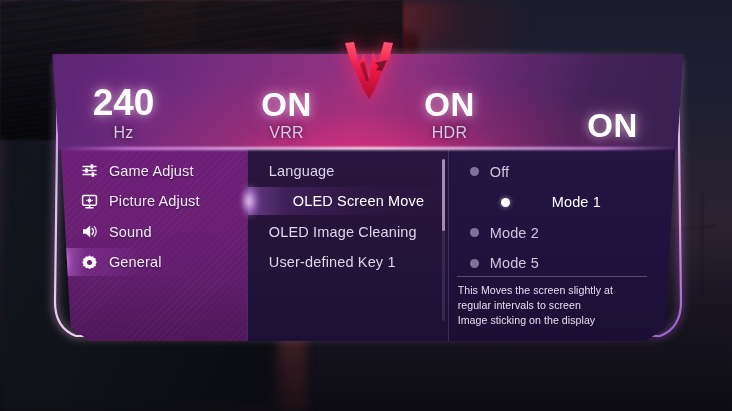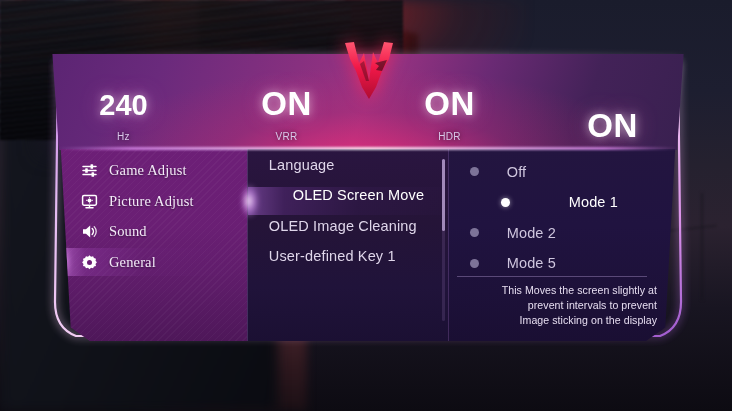--- a/index.html
+++ b/index.html
@@ -125,24 +125,24 @@
   .stat{
     flex:1;text-align:center;padding-bottom:8px;
     position:relative;
   }
   .stat-value{
     color:#ffffff;font-size:33px;font-weight:700;line-height:1.0;
     letter-spacing:.5px;
     text-shadow:0 0 10px rgba(255,255,255,.55),0 0 22px rgba(255,120,200,.45);
   }
   .stat-label{
-    color:#d8c8e8;font-size:10px;margin-top:11px;letter-spacing:.3px;
+    color:#d8c8e8;font-size:16px;margin-top:3px;letter-spacing:.3px;
     text-shadow:0 0 5px rgba(0,0,0,.6);
   }
-  .stat.v-240 .stat-value{font-size:29px;letter-spacing:0px;}
+  .stat.v-240 .stat-value{font-size:37px;letter-spacing:0px;}
 
   
   .header-underglow{
     position:absolute;left:2.5%;top:95px;width:95%;height:3px;z-index:4;
     background:linear-gradient(90deg,rgba(180,110,220,.0) 0%,rgba(220,140,240,.8) 12%,rgba(255,255,255,.85) 50%,rgba(220,140,240,.8) 88%,rgba(180,110,220,0) 100%);
     filter:blur(1.2px);
   }
 
   
   #osd-body{
@@ -159,21 +159,20 @@
       repeating-linear-gradient(135deg,rgba(255,255,255,.030) 0px,rgba(255,255,255,.030) 1px,rgba(0,0,0,0) 1px,rgba(0,0,0,0) 5px),
       linear-gradient(180deg,#6d1f77 0%,#6a1f74 40%,#5d1c68 72%,#4e1759 100%);
     position:relative;
     padding-top:5px;
     box-sizing:border-box;
   }
   .side-item{
     display:flex;align-items:center;gap:11px;
     height:28px;margin:2.5px 0 2.5px 0;padding-left:22px;
     position:relative;
-    font-family:Liberation Serif, serif;
   }
   .side-item .side-label{
     color:#f3eaf8;font-size:14.5px;font-weight:500;letter-spacing:.15px;
     text-shadow:0 1px 2px rgba(0,0,0,.45);
   }
   .side-item .icon{width:17px;height:17px;display:block;flex:none;}
   .side-item.selected{
     background:linear-gradient(90deg,rgba(215,130,235,.55) 0%,rgba(160,70,185,.30) 14%,rgba(120,40,140,.10) 45%,rgba(110,35,125,0) 100%);
   }
   .side-item.selected::before{
@@ -184,21 +183,21 @@
   }
 
   
   #midcol{
     width:32.5%;
     background:linear-gradient(180deg,#2a1540 0%,#251438 38%,#20133a 72%,#1b1033 100%);
     position:relative;padding-top:5px;box-sizing:border-box;
     border-left:1px solid rgba(170,120,200,.28);
   }
   .mid-item{
-    height:28px;display:flex;margin:2.5px 0;
+    height:28px;display:flex;align-items:center;margin:2.5px 0;
     padding-left:21px;position:relative;
   }
   .mid-item span{
     color:#dfd6ea;font-size:14.5px;letter-spacing:.15px;
   }
   .mid-item.selected{
     background:linear-gradient(90deg,rgba(160,95,200,.55) 0%,rgba(110,55,150,.35) 18%,rgba(70,35,105,.18) 55%,rgba(55,30,85,.05) 100%);
   }
   .mid-item.selected span{color:#ffffff;margin-left:24px;}
   .mid-item.selected::before{
@@ -216,41 +215,41 @@
   }
 
   
   #rightcol{
     flex:1;
     background:linear-gradient(180deg,#231540 0%,#201340 40%,#1d1139 75%,#1a0f33 100%);
     position:relative;padding-top:6px;box-sizing:border-box;
     border-left:1px solid rgba(170,120,200,.26);
   }
   .opt-item{
-    height:28px;display:flex;align-items:center;gap:28px;margin:2.5px 0;padding-left:21px;
+    height:28px;display:flex;align-items:center;gap:11px;margin:2.5px 0;padding-left:21px;
   }
   .radio{
     width:9px;height:9px;border-radius:50%;flex:none;
     background:#7d7398;
   }
   .opt-item.selected .radio{
     background:#ffffff;box-shadow:0 0 5px rgba(255,255,255,.55);
   }
   .opt-item span{color:#cfc6de;font-size:14.5px;letter-spacing:.15px;}
   .opt-item.selected span{color:#ffffff;margin-left:31px;}
 
   #desc-divider{
     position:absolute;left:8px;right:30px;top:127px;height:1px;
     background:rgba(175,150,205,.42);
   }
   #desc{
     position:absolute;left:9px;right:20px;top:134px;
     color:#e6ddf0;font-size:10.6px;line-height:1.42;letter-spacing:.05px;
   }
-  #desc div{white-space:nowrap;text-align:right;}
+  #desc div{white-space:nowrap;}
 </style>
 </head>
 <body>
 
 <div id="bg">
   <div class="bg-layer bg-sky"></div>
   <div class="bg-layer bg-right"></div>
   <div class="bg-layer bg-leftmass"></div>
   <div class="bg-layer bg-leftbox"></div>
   <div class="bg-layer bg-truck"></div>
@@ -422,19 +421,19 @@
         <span>Mode 2</span>
       </div>
       <div class="opt-item">
         <span class="radio"></span>
         <span>Mode 5</span>
       </div>
 
       <div id="desc-divider"></div>
       <div id="desc">
         <div>This Moves the screen slightly at</div>
-        <div>prevent intervals to prevent</div>
+        <div>regular intervals to screen</div>
         <div>Image sticking on the display</div>
       </div>
     </div>
 
   </div>
 </div>
 
 </body></html>

